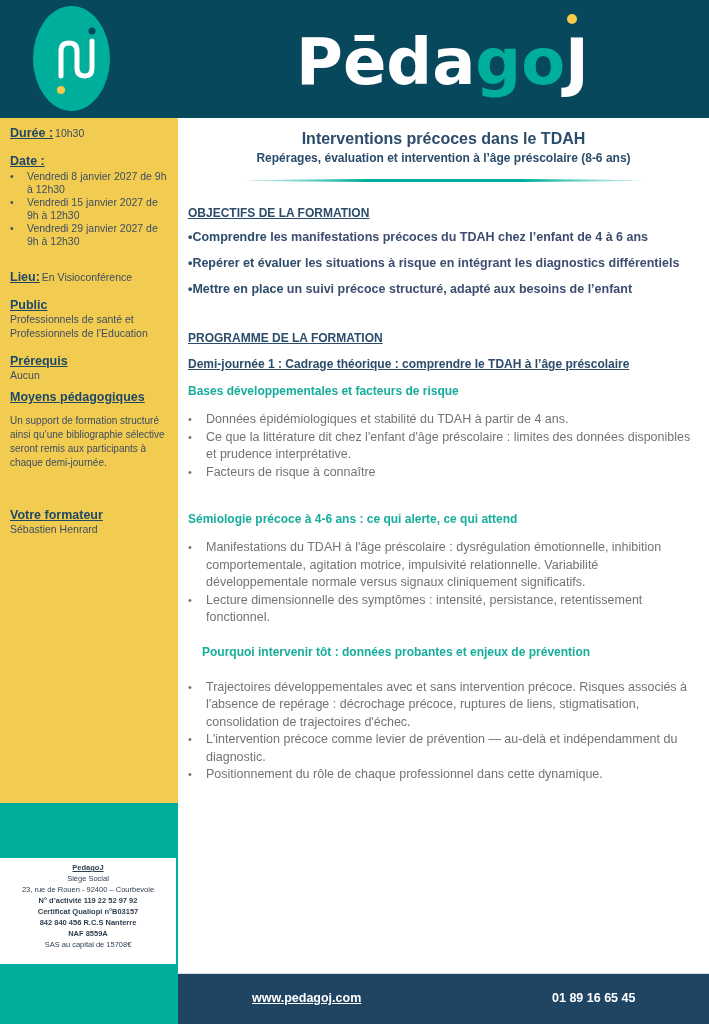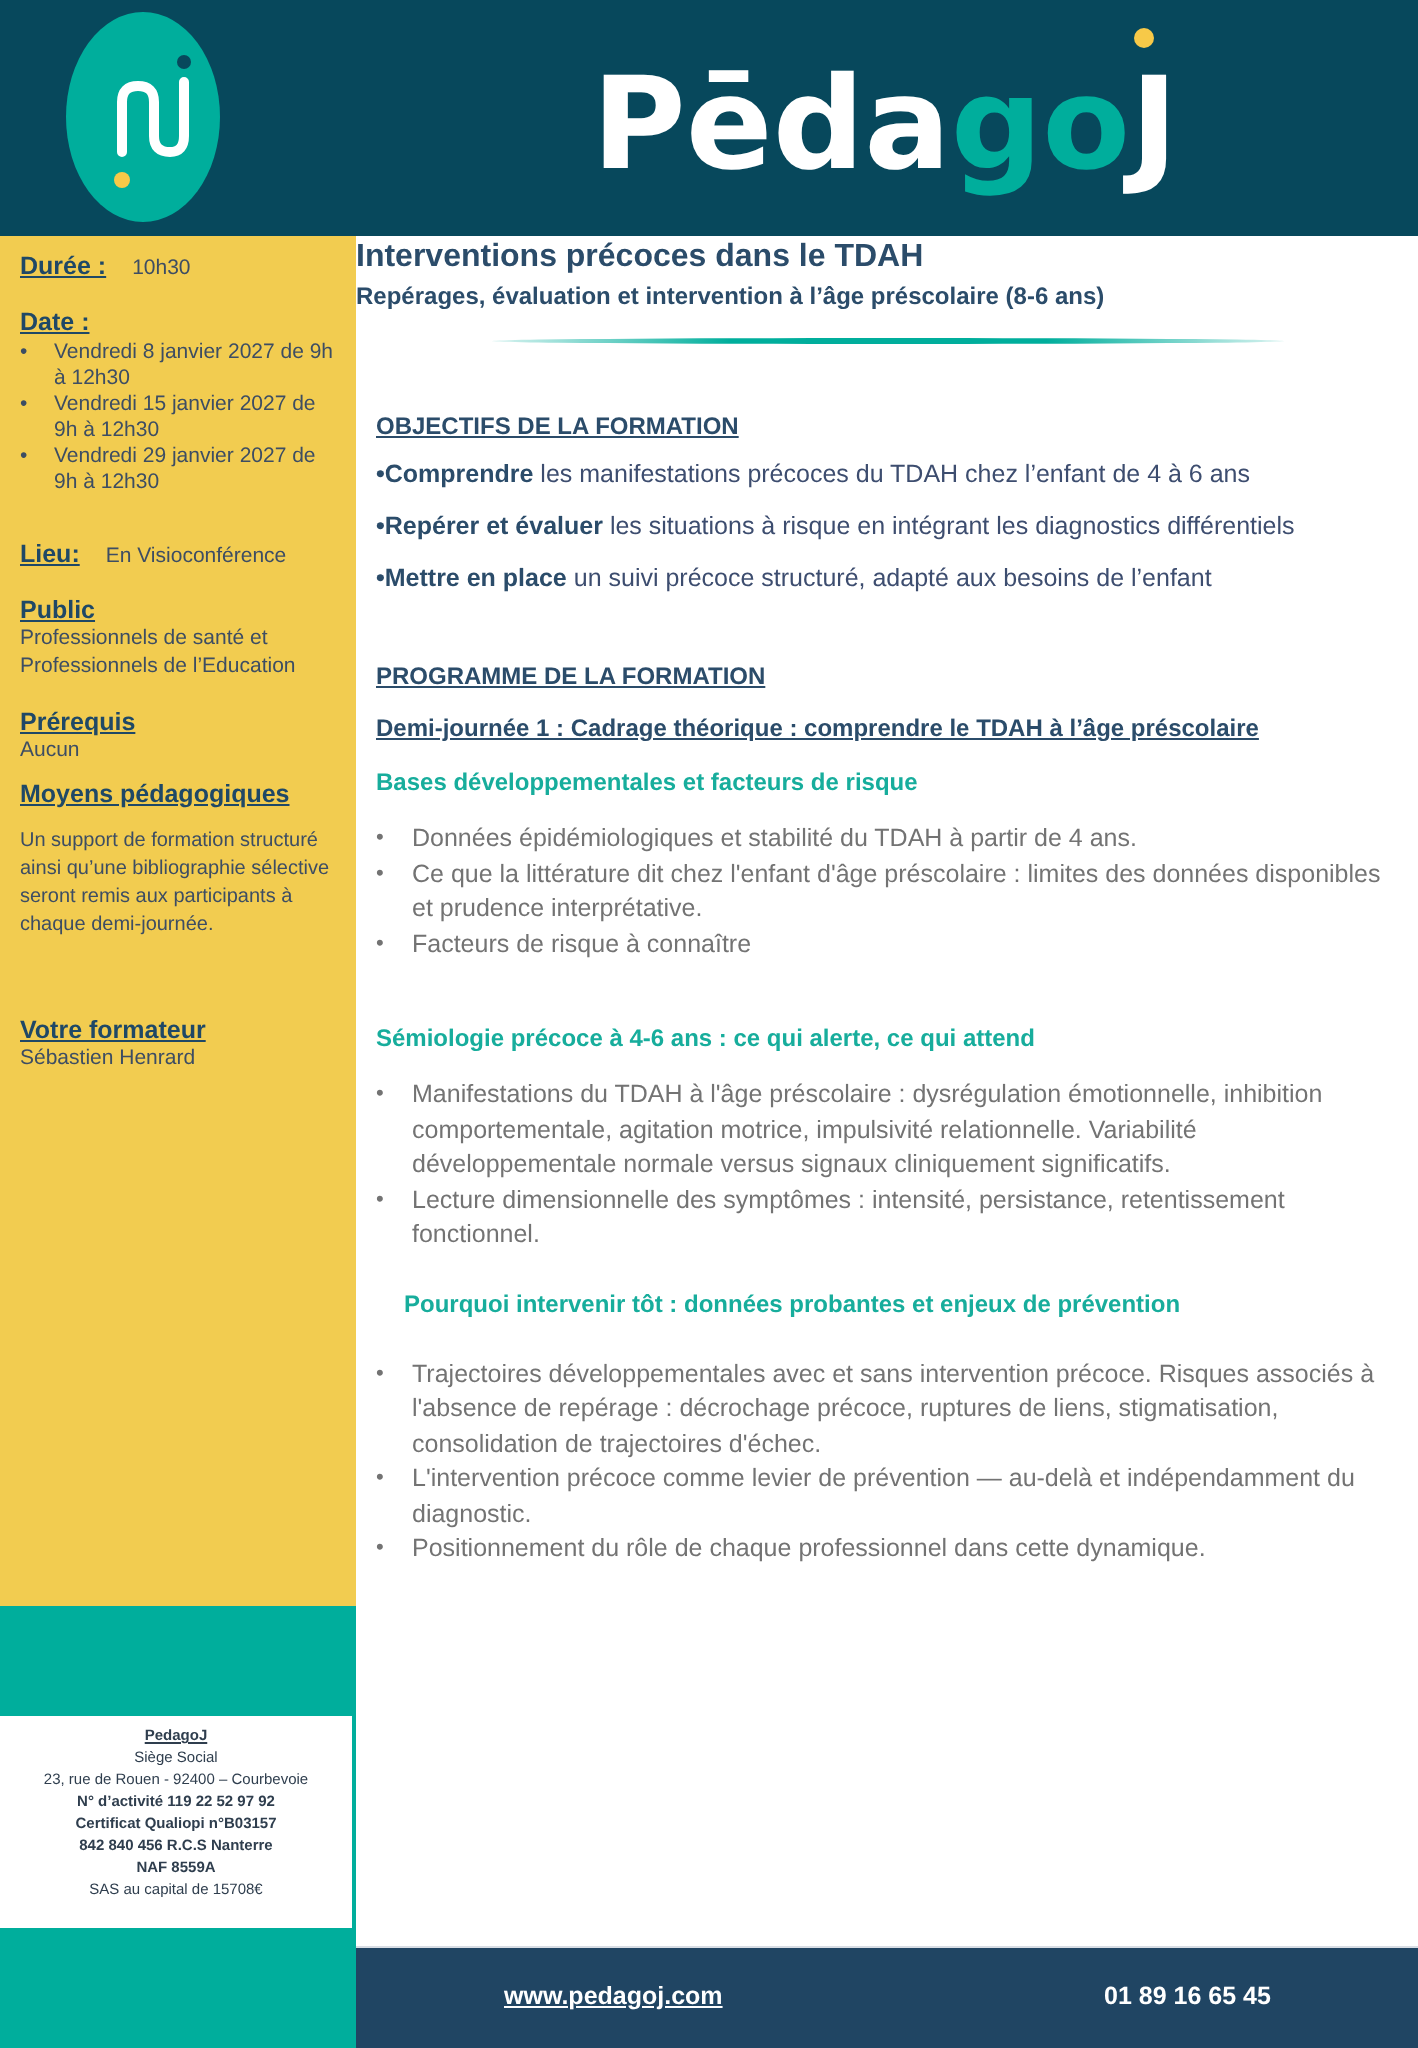--- a/index.html
+++ b/index.html
@@ -11,44 +11,44 @@
     .logo-circle { position: absolute; left: 33px; top: 6px; width: 77px; height: 105px; border-radius: 50%; background: #00ae9c; }
     .logo-circle svg { position: absolute; left: 0; top: 0; width: 77px; height: 105px; }
     .brand { position: absolute; left: 296px; top: 12px; height: 100px; width: 290px; }
     .brand svg { width: 290px; height: 100px; }
 
     
     .sidebar { position: absolute; left: 0; top: 118px; width: 178px; height: 685px; background: #f2cc50; padding: 8px 8px 0 10px; }
     .sb-label { font-weight: bold; color: #1f4866; text-decoration: underline; font-size: 12.5px; }
     .sb-val { font-size: 10.5px; color: #3d4d63; }
     .sb-block { margin-bottom: 14px; }
-    .sb-inline { display: flex; align-items: baseline; gap: 13px; }
+    .sb-inline { display: flex; align-items: baseline; gap: 2px; }
     .date-list { list-style: none; margin-top: 2px; }
     .date-list li { position: relative; padding-left: 17px; font-size: 10.5px; line-height: 13px; color: #3d4d63; }
     .date-list li::before { content: "•"; position: absolute; left: 0; top: 0; }
     .sb-block p { font-size: 10.5px; line-height: 14px; color: #3d4d63; }
     .moyens-text { margin-top: 10px; font-size: 10px; line-height: 14px; color: #3d4d63; }
 
     .teal-block { position: absolute; left: 0; top: 803px; width: 178px; height: 221px; background: #00ae9c; }
     .legal-box { position: absolute; left: 0; top: 858px; width: 176px; height: 106px; background: #ffffff; text-align: center; font-size: 7.5px; line-height: 11px; color: #2f3e4e; padding-top: 4px; }
     .legal-box .b { font-weight: bold; }
     .legal-box .u { text-decoration: underline; font-weight: bold; }
 
     .divider-line { position: absolute; left: 177px; top: 803px; width: 1.5px; height: 170px; background: #00ae9c; }
 
     
     .main { position: absolute; left: 178px; top: 118px; width: 531px; height: 855px; background: #ffffff; }
-    .title-block { padding-top: 2px; }
+    .title-block { text-align: center; padding-top: 12px; }
     .main-title { font-size: 16px; font-weight: bold; color: #2b4c6a; }
     .sub-title { font-size: 12px; font-weight: bold; color: #2b4c6a; margin-top: 3px; }
     .title-rule { margin: 14px auto 0; width: 396px; height: 3px; border-radius: 50%; background: linear-gradient(90deg, rgba(0,174,156,0.15), #00ae9c 30%, #00ae9c 70%, rgba(0,174,156,0.15)); }
 
     .content { position: absolute; left: 10px; top: 88px; width: 515px; }
     .sec-head { font-size: 12px; font-weight: bold; color: #2b4c6a; text-decoration: underline; }
-    .obj { font-size: 12.5px; line-height: 17px; color: #3d4d6f; margin-top: 9px; }
+    .obj { font-size: 12.5px; line-height: 17px; color: #3d4d6f; margin-top: 9px; font-weight: bold; }
     .obj b { color: #2b4c6a; }
 
     .prog-head { margin-top: 33px; }
     .demi { font-size: 12px; font-weight: bold; color: #2b4c6a; text-decoration: underline; margin-top: 12px; }
     .teal-head { font-size: 12px; font-weight: bold; color: #17ad9c; }
     .bullets { list-style: none; margin-top: 13px; }
     .bullets li { position: relative; padding-left: 18px; font-size: 12.5px; line-height: 17.5px; color: #737373; }
     .bullets li::before { content: "•"; position: absolute; left: 0; top: 0; font-size: 11px; }
 
     

